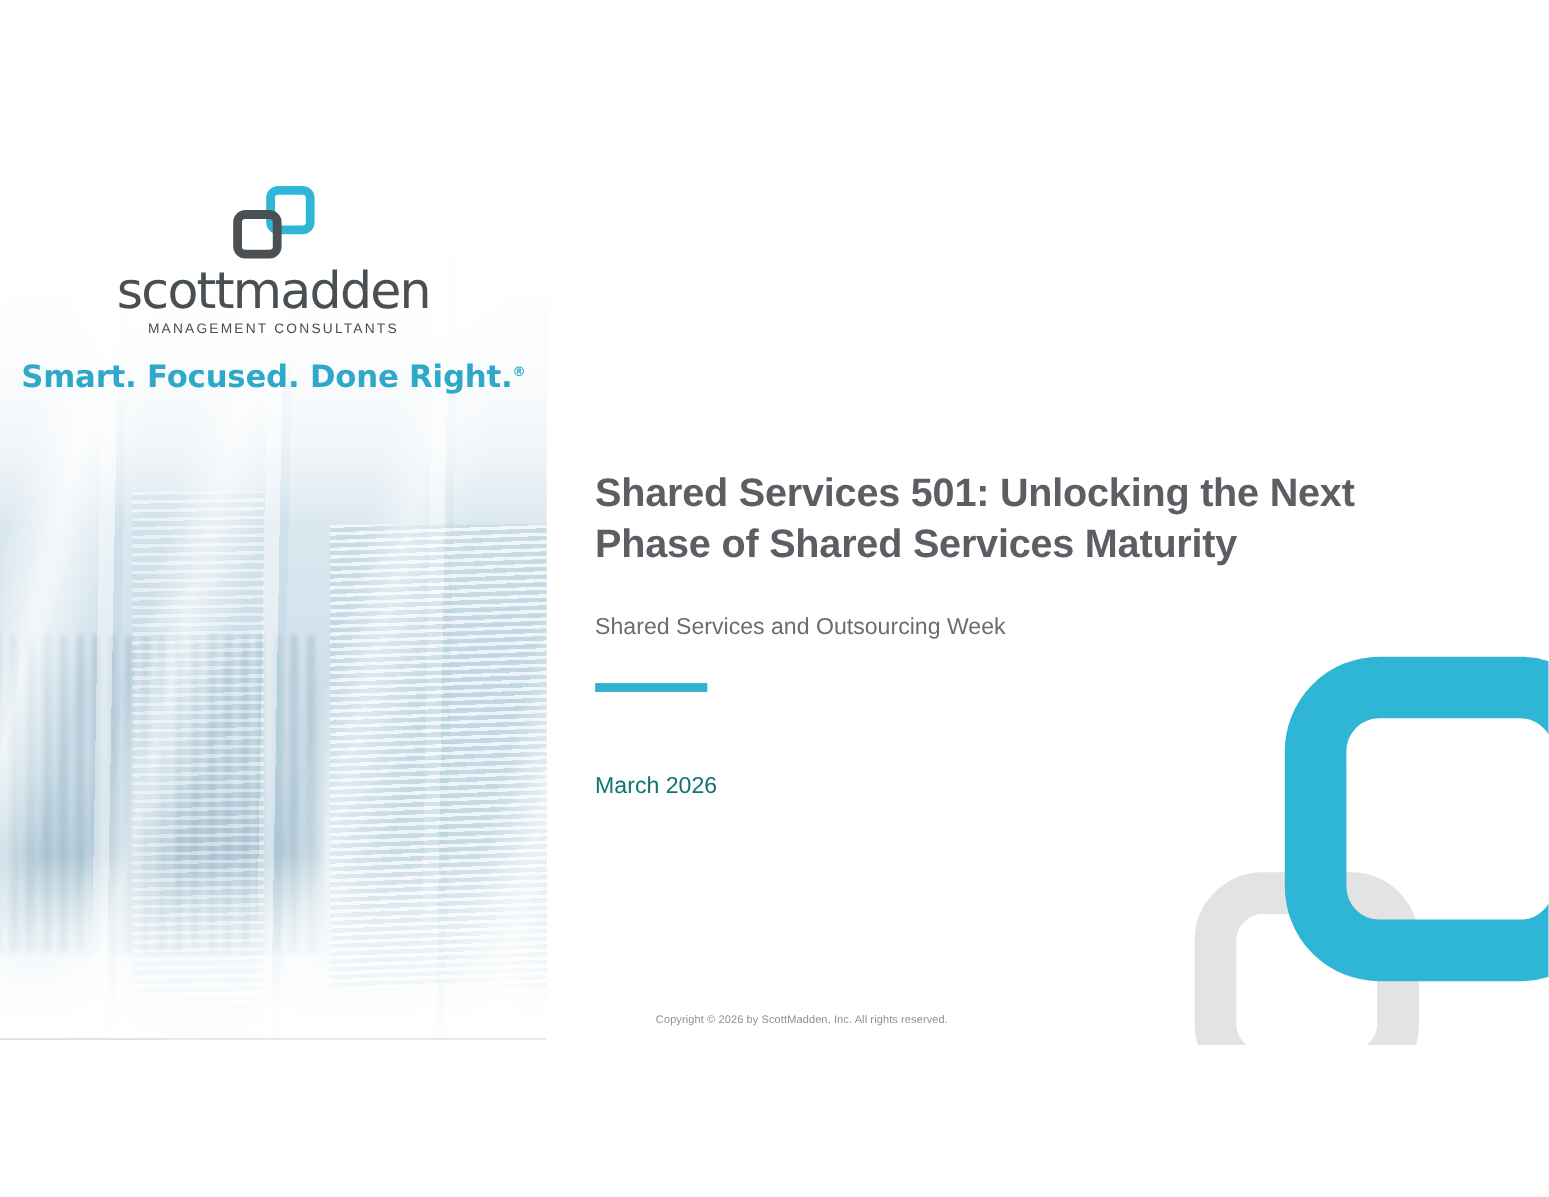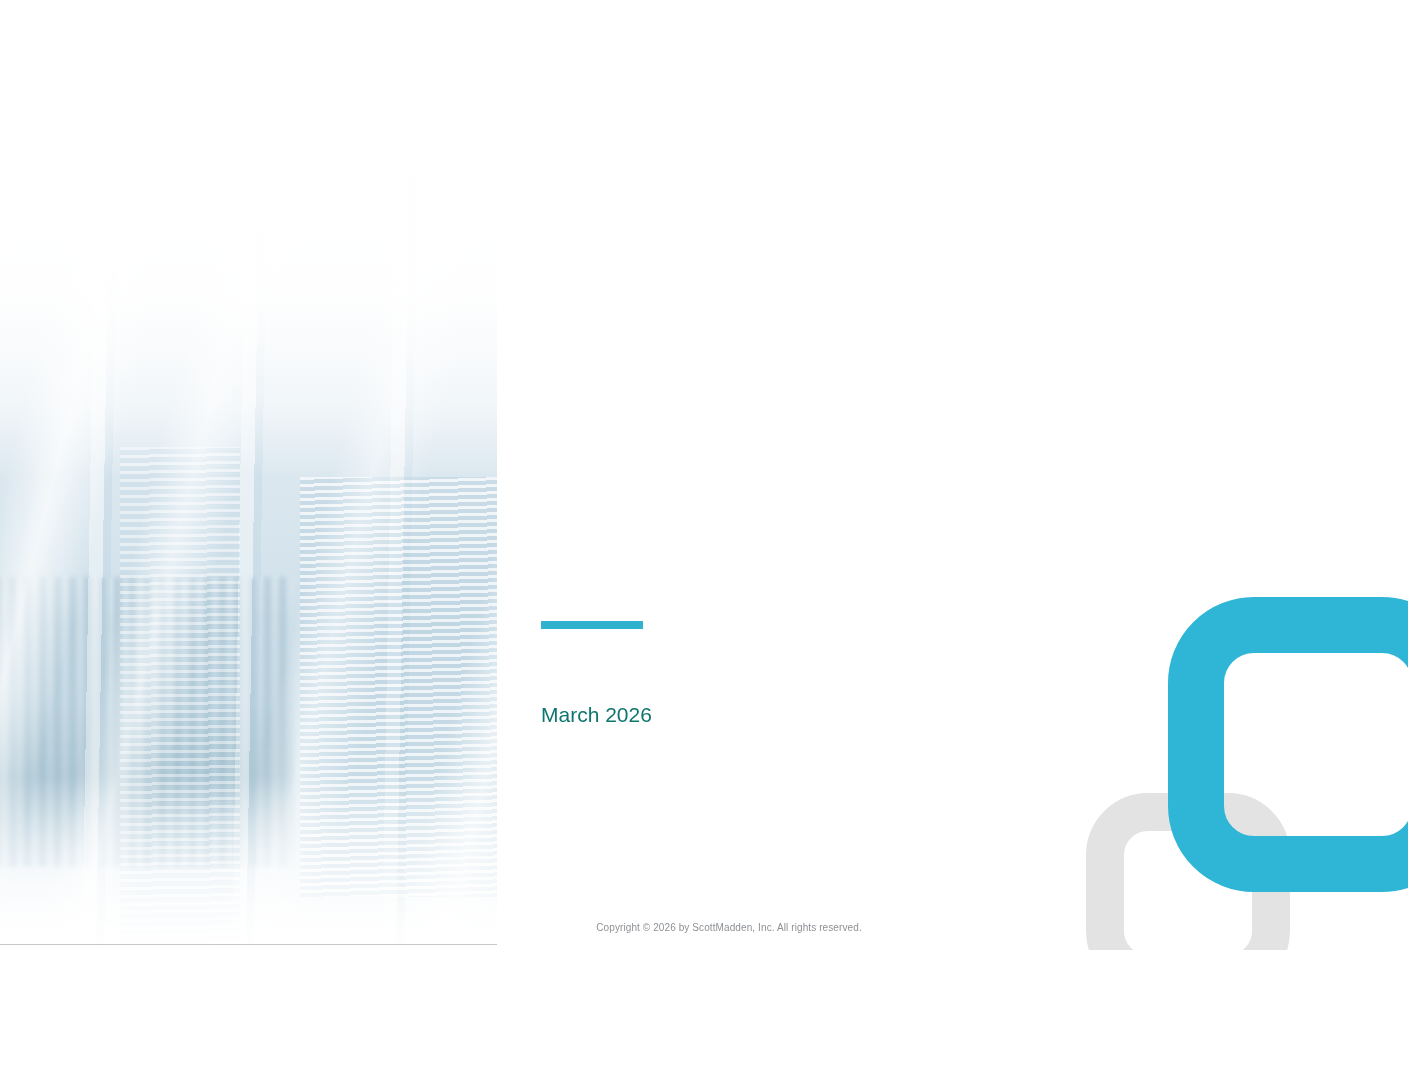--- a/index.html
+++ b/index.html
@@ -289,28 +289,41 @@
     <div class="fig1h"></div>
     <div class="fig1"></div>
     <div class="fig2h"></div>
     <div class="fig2"></div>
 
     <div class="photo-streaks"></div>
     <div class="photo-topwash"></div>
     <div class="photo-botwash"></div>
     <div class="photo-edge"></div>
 
+    <div class="brand-block">
+      <div class="logo-mark">
+        <div class="logo-sq logo-sq-cyan"></div>
+        <div class="logo-sq logo-sq-dark"></div>
+      </div>
+      <div class="logo-wordmark">scottmadden</div>
+      <div class="logo-tagline-sm">MANAGEMENT CONSULTANTS</div>
+      <div class="logo-claim">
+        <span>Smart. Focused. Done Right.</span><sup>®</sup>
+      </div>
+    </div>
   </div>
 
   <div class="watermark">
     <div class="wm-sq wm-gray"></div>
     <div class="wm-sq wm-cyan"></div>
   </div>
 
-
+  <div class="deck-title">Shared Services 501: Unlocking the Next Phase of Shared Services Maturity</div>
+
+  <div class="deck-subtitle">Shared Services and Outsourcing Week</div>
 
   <div class="accent-rule"></div>
 
   <div class="deck-date">March 2026</div>
 
   <div class="copyright">Copyright © 2026 by ScottMadden, Inc. All rights reserved.</div>
 
 </div>
 
 </body></html>

